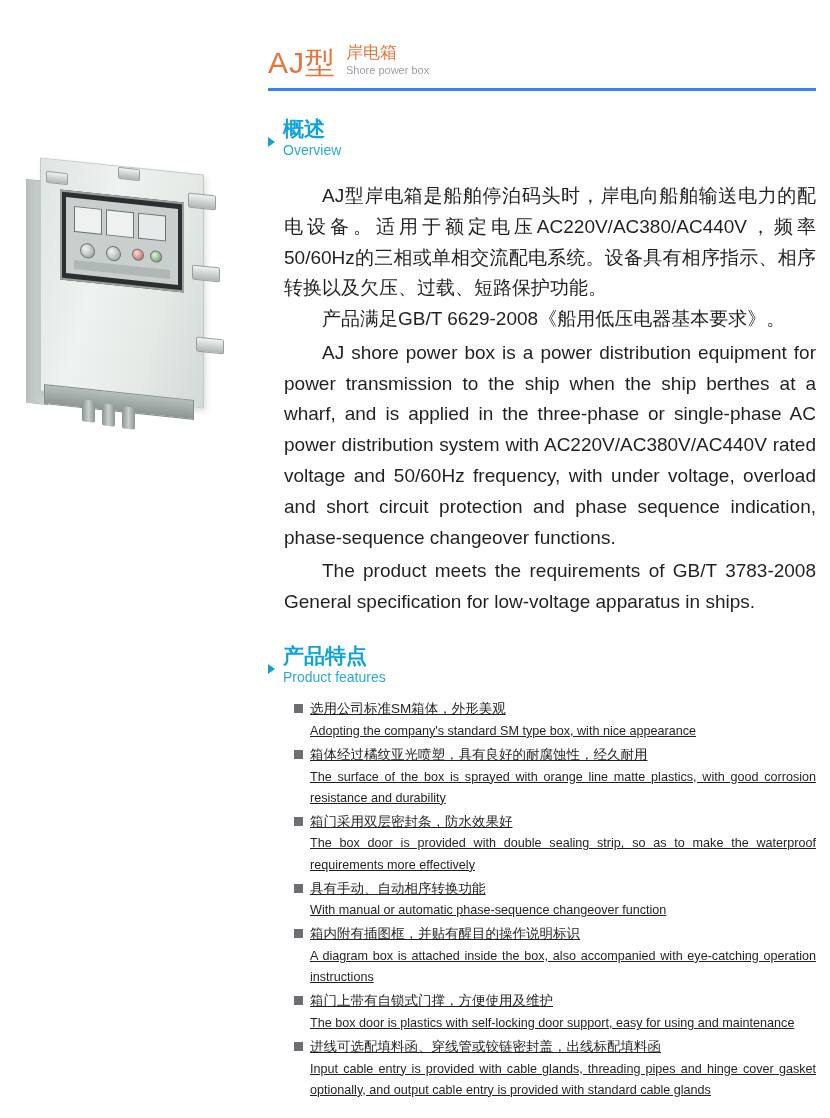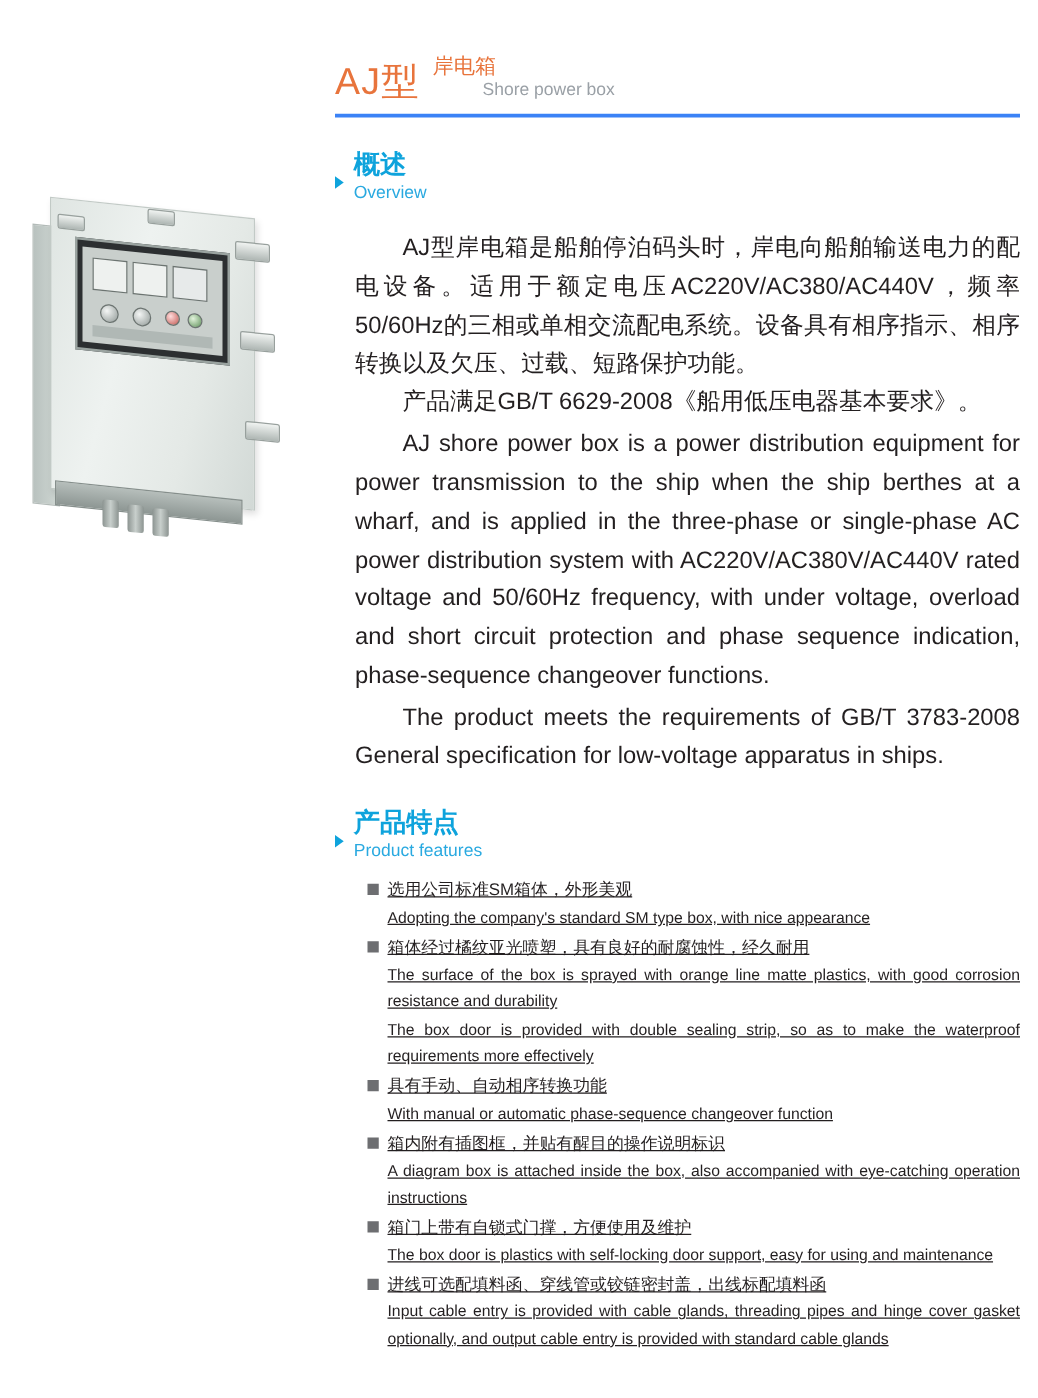--- a/index.html
+++ b/index.html
@@ -166,23 +166,22 @@
     line-height: 1;
   }
   .title-cn {
     color: #e8743c;
     font-size: 17px;
     line-height: 1.1;
     margin-bottom: 1px;
   }
   .title-en {
     color: #9aa0a6;
-    font-size: 14px;
+    font-size: 11px;
     line-height: 1.1;
-    margin-left: 40px;
   }
   .title-words {
     display: flex;
     flex-direction: column;
     padding-bottom: 2px;
   }
 
   .section {
     margin-top: 26px;
   }
@@ -339,20 +338,24 @@
           <div class="feature-en">Adopting the company's standard SM type box, with nice appearance</div>
         </div>
         <div class="feature">
           <div class="feature-cn">
             <span class="sq"></span>
             <span>箱体经过橘纹亚光喷塑，具有良好的耐腐蚀性，经久耐用</span>
           </div>
           <div class="feature-en">The surface of the box is sprayed with orange line matte plastics, with good corrosion resistance and durability</div>
         </div>
         <div class="feature">
+          <div class="feature-cn">
+            <span class="sq"></span>
+            <span>箱门采用双层密封条，防水效果好</span>
+          </div>
           <div class="feature-en">The box door is provided with double sealing strip, so as to make the waterproof requirements more effectively</div>
         </div>
         <div class="feature">
           <div class="feature-cn">
             <span class="sq"></span>
             <span>具有手动、自动相序转换功能</span>
           </div>
           <div class="feature-en">With manual or automatic phase-sequence changeover function</div>
         </div>
         <div class="feature">

